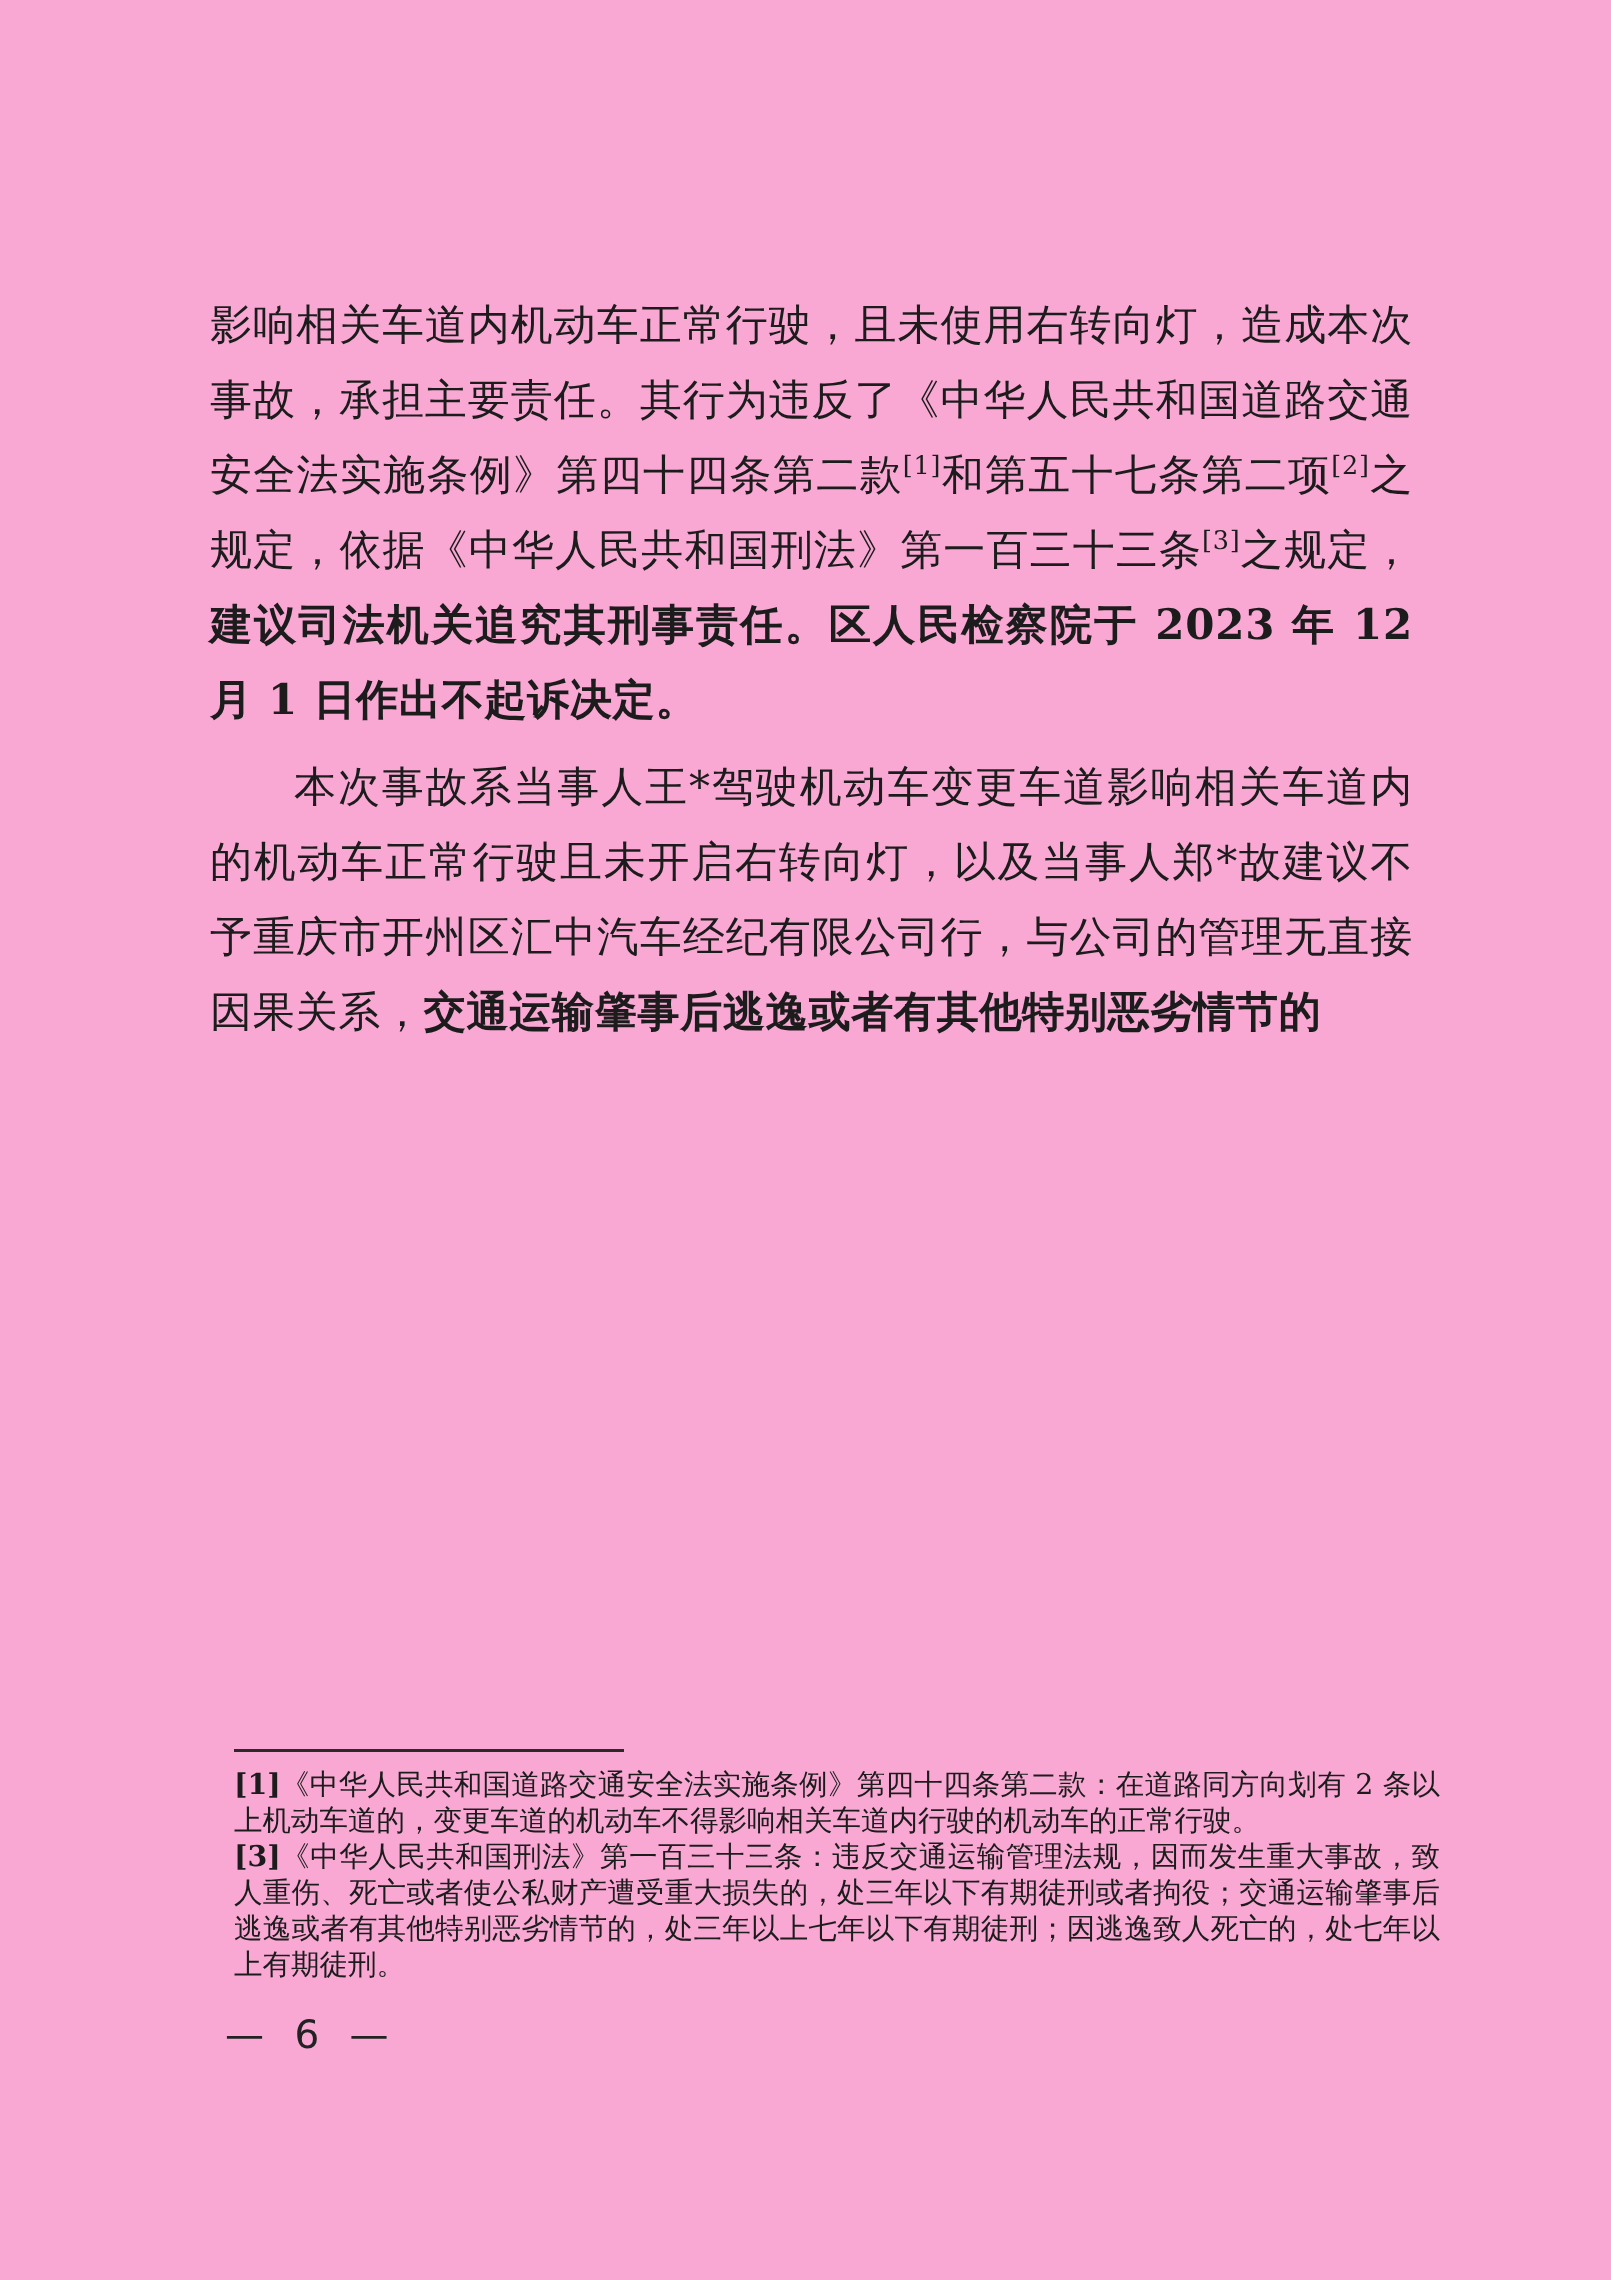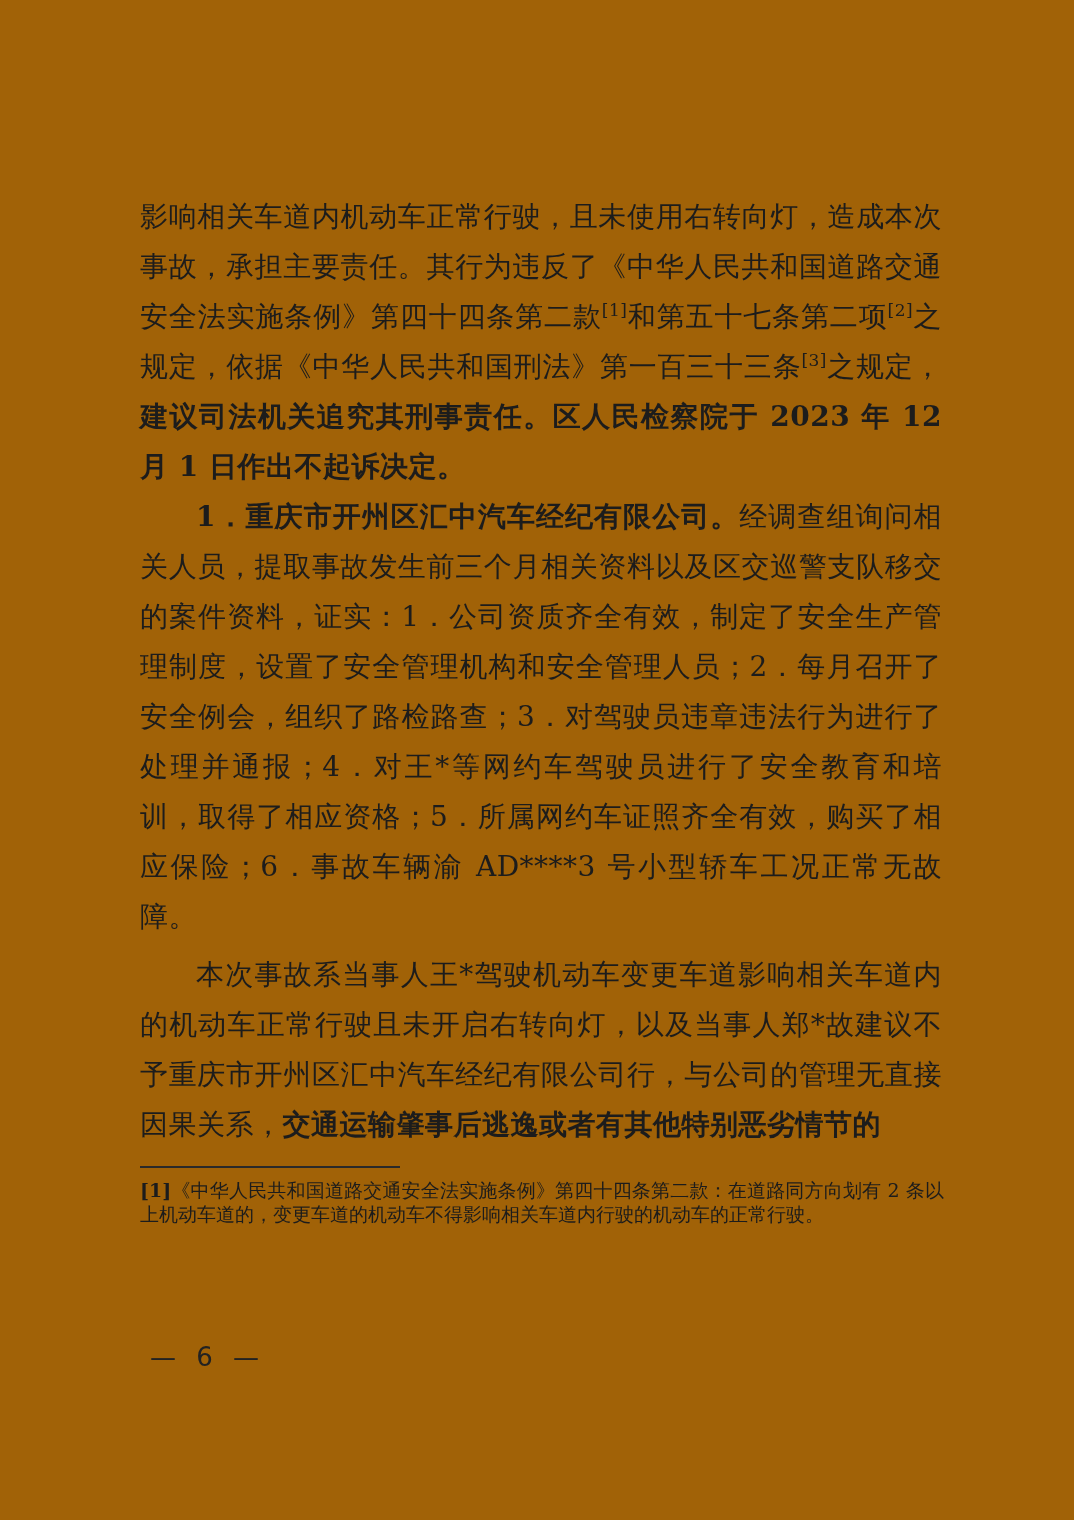--- a/index.html
+++ b/index.html
@@ -8,21 +8,21 @@
     height: 1520px;
     background: #ffffff;
     font-family: "DejaVu Serif", "Liberation Serif", serif;
     color: #1c1c1c;
     position: relative;
     overflow: hidden;
   }
   .page {
     position: absolute;
     inset: 0;
-    background: #a16207;
+    background: #f9a8d4;
   }
   .textblock {
     position: absolute;
     left: 140px;
     top: 192px;
     width: 802px;
   }
   .body-par {
     margin: 0;
     font-size: 28px;
@@ -34,21 +34,21 @@
   .body-par.indent { text-indent: 2em; }
   .body-par.par-gap { margin-top: 8px; }
   .b { font-weight: bold; }
   sup {
     font-size: 17px;
     line-height: 0;
     vertical-align: super;
   }
   .footnote-area {
     position: absolute;
-    left: 140px;
+    left: 156px;
     top: 1166px;
     width: 804px;
   }
   .fn-sep {
     width: 260px;
     height: 0;
     border-top: 2px solid #2a2a2a;
     margin: 0 0 10px 0;
   }
   .fn {
@@ -68,26 +68,26 @@
     color: #222222;
   }
 </style>
 </head>
 <body>
 
 <div class="page">
 
   <div class="textblock">
       <p class="body-par"><span>影响相关车道内机动车正常行驶，且未使用右转向灯，造成本次事故，承担主要责任。其行为违反了《中华人民共和国道路交通安全法实施条例》第四十四条第二款</span><sup>[1]</sup><span>和第五十七条第二项</span><sup>[2]</sup><span>之规定，依据《中华人民共和国刑法》第一百三十三条</span><sup>[3]</sup><span>之规定，</span><span class="b">建议司法机关追究其刑事责任。区人民检察院于 2023 年 12 月 1 日作出不起诉决定。</span></p>
-      <p class="body-par indent"><span class="b">1．重庆市开州区汇中汽车经纪有限公司。</span><span>经调查组询问相关人员，提取事故发生前三个月相关资料以及区交巡警支队移交的案件资料，证实：1．公司资质齐全有效，制定了安全生产管理制度，设置了安全管理机构和安全管理人员；2．每月召开了安全例会，组织了路检路查；3．对驾驶员违章违法行为进行了处理并通报；4．对王*等网约车驾驶员进行了安全教育和培训，取得了相应资格；5．所属网约车证照齐全有效，购买了相应保险；6．事故车辆渝 AD****3 号小型轿车工况正常无故障。</span></p>
       <p class="body-par indent par-gap"><span>本次事故系当事人王*驾驶机动车变更车道影响相关车道内的机动车正常行驶且未开启右转向灯，以及当事人郑*故建议不予重庆市开州区汇中汽车经纪有限公司行，与公司的管理无直接因果关系，</span><span class="b">交通运输肇事后逃逸或者有其他特别恶劣情节的</span></p>
     </div>
 
   <div class="footnote-area">
     <div class="fn-sep"></div>
     <div>
         <p class="fn"><span class="b">[1]</span><span>《中华人民共和国道路交通安全法实施条例》第四十四条第二款：在道路同方向划有 2 条以上机动车道的，变更车道的机动车不得影响相关车道内行驶的机动车的正常行驶。</span></p>
+        <p class="fn"><span class="b">[3]</span><span>《中华人民共和国刑法》第一百三十三条：违反交通运输管理法规，因而发生重大事故，致人重伤、死亡或者使公私财产遭受重大损失的，处三年以下有期徒刑或者拘役；交通运输肇事后逃逸或者有其他特别恶劣情节的，处三年以上七年以下有期徒刑；因逃逸致人死亡的，处七年以上有期徒刑。</span></p>
       </div>
   </div>
 
   <div class="page-number">— 6 —</div>
 
 </div>
 
 </body></html>

